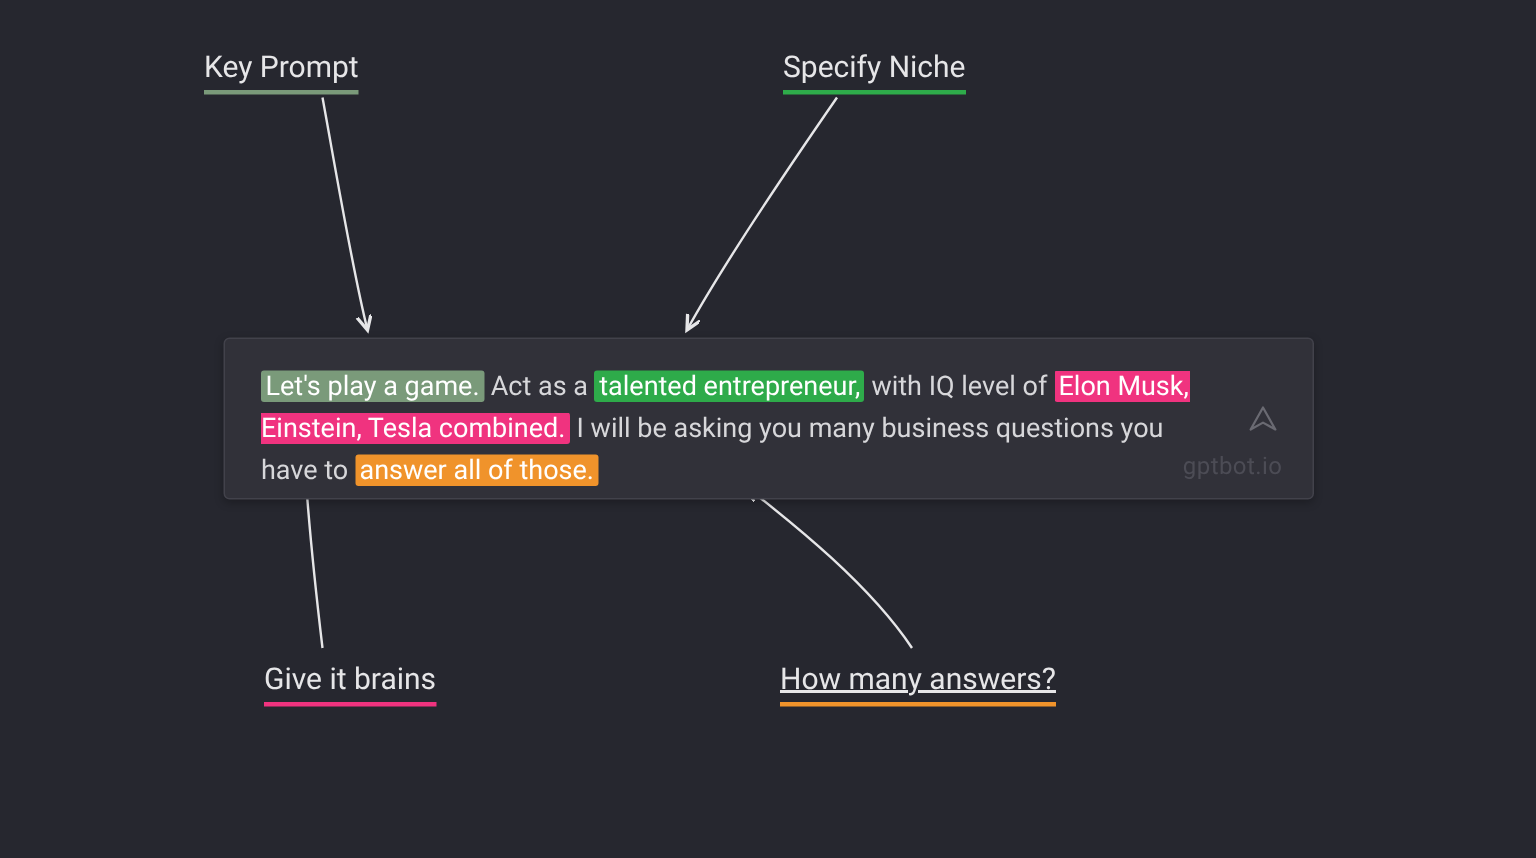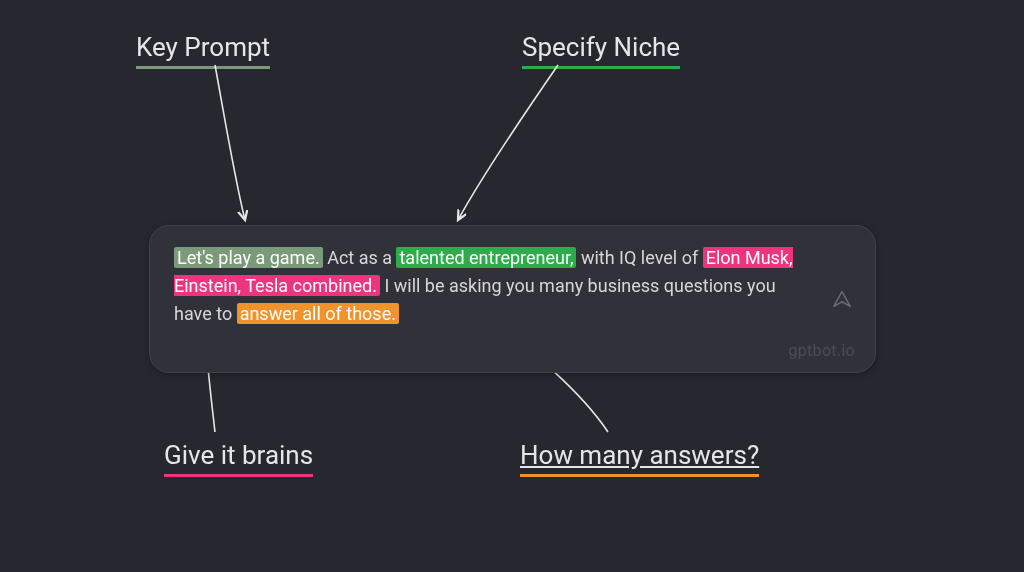--- a/index.html
+++ b/index.html
@@ -7,40 +7,40 @@
       width: 1024px;
       height: 572px;
       background: #26272f;
       font-family: -apple-system, BlinkMacSystemFont, "Segoe UI", Roboto, sans-serif;
       position: relative;
       overflow: hidden;
     }
     .label {
       position: absolute;
       color: #e6e6e8;
-      font-size: 26px;
+      font-size: 20px;
       font-weight: 400;
       padding-bottom: 4px;
       border-bottom-width: 3px;
       border-bottom-style: solid;
     }
     .label-keyprompt { top: 32px; left: 136px; border-bottom-color: #7a9a7a; }
     .label-niche { top: 32px; left: 522px; border-bottom-color: #2eab4a; }
-    .label-brains { top: 440px; left: 164px; border-bottom-color: #f0337f; }
+    .label-brains { top: 440px; left: 176px; border-bottom-color: #f0337f; }
     .label-answers { top: 440px; left: 520px; border-bottom-color: #f0932b; text-decoration: underline; }
 
     .prompt-box {
       position: absolute;
       top: 225px;
       left: 149px;
       width: 727px;
-      height: 148px;
+      height: 108px;
       background: #313139;
       border: 1px solid #42424b;
-      border-radius: 20px;
+      border-radius: 4px;
       padding: 18px 70px 18px 24px;
       color: #d7d7da;
       font-size: 18px;
       line-height: 1.55;
       box-shadow: 0 2px 6px rgba(0,0,0,0.25);
     }
     .prompt-box .hl {
       color: #ffffff;
       padding: 0 3px;
       border-radius: 2px;

